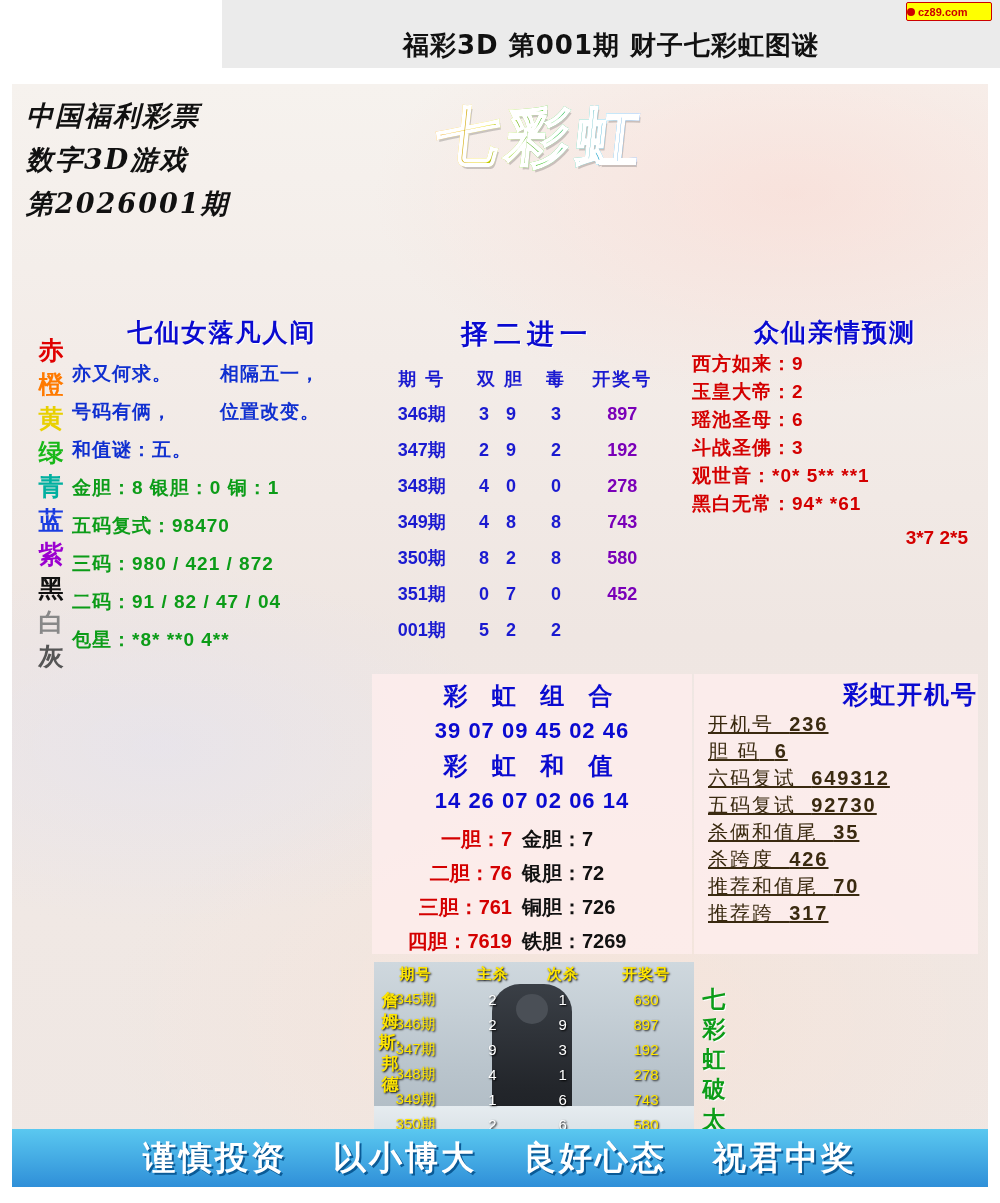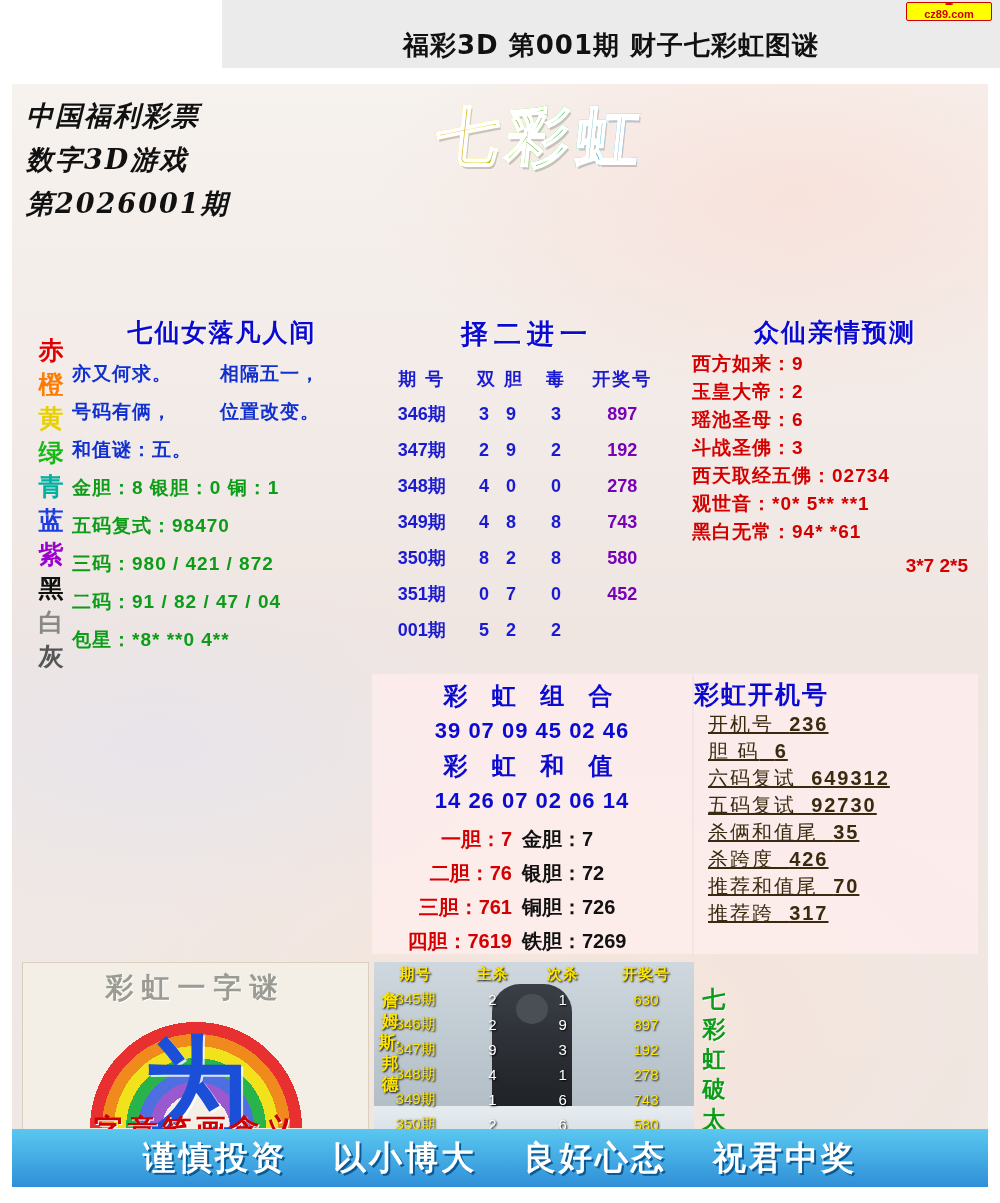--- a/index.html
+++ b/index.html
@@ -14,21 +14,21 @@
     position:absolute;left:0;top:0;width:1000px;height:22px;
     background:#ffffff;
   }
   .topbar .grayband{
     position:absolute;left:222px;top:0;width:778px;height:22px;background:#ebebeb;
   }
   .logo{
     position:absolute;right:8px;top:2px;width:84px;height:17px;
     background:#ffff00;border:1px solid #cc0000;border-radius:2px;
     display:flex;align-items:center;gap:3px;
-    font-size:11px;color:#cc0000;font-weight:bold;flex-direction:column;
+    font-size:11px;color:#cc0000;font-weight:bold;
   }
   .logo .dot{width:8px;height:8px;border-radius:50%;background:#cc0000;display:inline-block;}
   
   .titlebar{
     position:absolute;left:222px;top:22px;width:778px;height:46px;
     background:#ebebeb;display:flex;align-items:center;justify-content:center;
   }
   .titlebar .t{
     font-size:26px;font-weight:bold;color:#111;letter-spacing:1px;
     font-family:"DejaVu Sans","Liberation Sans",sans-serif;
@@ -154,21 +154,21 @@
   }
   .combo .gl{font-size:20px;font-weight:bold;color:#d40000;text-align:right;padding-right:10px;}
   .combo .gr{font-size:20px;font-weight:bold;color:#111;}
 
   
   .rlow{
     position:absolute;left:682px;top:590px;width:284px;height:280px;
     background:rgba(255,238,238,.72);
   }
   .rlow .h{
-    text-align:left;font-size:25px;font-weight:bold;color:#0a0ad0;letter-spacing:2px;
+    text-align:right;font-size:25px;font-weight:bold;color:#0a0ad0;letter-spacing:2px;
     font-family:"DejaVu Serif","Liberation Serif",serif;margin-top:4px;
   }
   .rlow .r{
     font-size:20px;color:#3a2a10;padding-left:14px;letter-spacing:2px;text-decoration:underline;
   }
   .rlow .r b{font-weight:bold;}
 
   
   .card-bl{
     position:absolute;left:10px;top:878px;width:345px;height:196px;
@@ -383,23 +383,20 @@
       <span>西方如来：</span><span class="v">9</span>
     </div>
     <div class="r">
       <span>玉皇大帝：</span><span class="v">2</span>
     </div>
     <div class="r">
       <span>瑶池圣母：</span><span class="v">6</span>
     </div>
     <div class="r">
       <span>斗战圣佛：</span><span class="v">3</span>
-    </div>
-    <div class="r">
-      <span>西天取经五佛：</span><span class="v">02734</span>
     </div>
     <div class="r">
       <span>观世音：</span><span class="v">*0* 5** **1</span>
     </div>
     <div class="r">
       <span>黑白无常：</span><span class="v">94* *61</span>
     </div>
     <div class="tail">3*7 2*5</div>
   </div>
 
@@ -427,26 +424,20 @@
     <div class="r"><span>开机号</span>&nbsp;&nbsp;<b>236</b></div>
     <div class="r"><span>胆 码</span>&nbsp;&nbsp;<b>6</b></div>
     <div class="r"><span>六码复试</span>&nbsp;&nbsp;<b>649312</b></div>
     <div class="r"><span>五码复试</span>&nbsp;&nbsp;<b>92730</b></div>
     <div class="r"><span>杀俩和值尾</span>&nbsp;&nbsp;<b>35</b></div>
     <div class="r"><span>杀跨度</span>&nbsp;&nbsp;<b>426</b></div>
     <div class="r"><span>推荐和值尾</span>&nbsp;&nbsp;<b>70</b></div>
     <div class="r"><span>推荐跨</span>&nbsp;&nbsp;<b>317</b></div>
   </div>
 
-  <div class="card-bl">
-    <div class="t1">彩虹一字谜</div>
-    <div class="arc"></div>
-    <div class="bigchar">为</div>
-    <div class="t2">字意笔画含义</div>
-  </div>
 
   <div class="card-photo">
     <div class="person"></div>
     <div class="snow"></div>
     <table class="pt">
       <thead>
         <tr>
           <th style="width:26%">期号</th>
           <th style="width:22%">主杀</th>
           <th style="width:22%">次杀</th>

